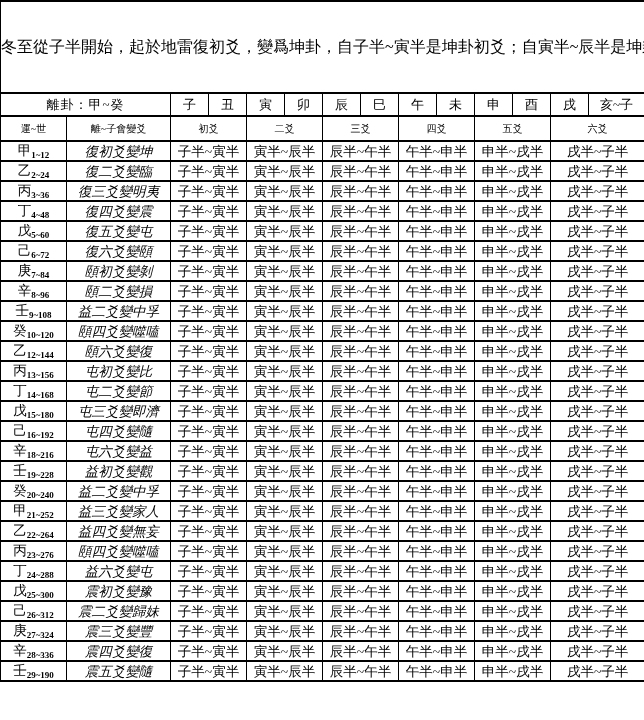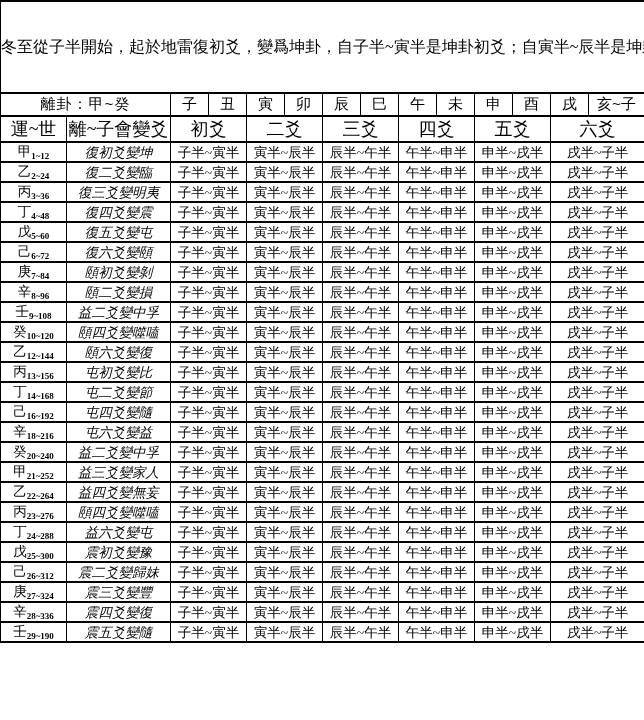--- a/index.html
+++ b/index.html
@@ -36,33 +36,32 @@
     text-align: justify;
     white-space: normal;
     font-size: 16px;
     line-height: 22px;
     padding: 3px 4px 3px 5px;
     height: 90px;
     vertical-align: top;
   }
   tr.hdr1 td {
     height: 21px;
-    font-size: 15px;
-    font-family: Liberation Mono, monospace;
+    font-size: 13px;
   }
   td.gua-title {
     font-size: 15px;
     letter-spacing: 1px;
   }
   td.branch {
     font-size: 15px;
   }
   tr.hdr2 td {
     height: 23px;
-    font-size: 18px;
+    font-size: 10px;
   }
   tr.datarow {
     height: 17px;
   }
   tr.datarow td {
     font-size: 13.5px;
     line-height: 17px;
   }
   td.stem-cell {
     font-size: 14px;
@@ -260,32 +259,52 @@
           <td class="stem-cell"><span>丁</span><sub>14~168</sub></td>
           <td class="change-cell">屯二爻變節</td>
           <td colspan="2" class="time-cell">子半~寅半</td>
           <td colspan="2" class="time-cell">寅半~辰半</td>
           <td colspan="2" class="time-cell">辰半~午半</td>
           <td colspan="2" class="time-cell">午半~申半</td>
           <td colspan="2" class="time-cell">申半~戌半</td>
           <td colspan="2" class="time-cell">戌半~子半</td>
         </tr>
         <tr class="datarow">
+          <td class="stem-cell"><span>戊</span><sub>15~180</sub></td>
+          <td class="change-cell">屯三爻變即濟</td>
+          <td colspan="2" class="time-cell">子半~寅半</td>
+          <td colspan="2" class="time-cell">寅半~辰半</td>
+          <td colspan="2" class="time-cell">辰半~午半</td>
+          <td colspan="2" class="time-cell">午半~申半</td>
+          <td colspan="2" class="time-cell">申半~戌半</td>
+          <td colspan="2" class="time-cell">戌半~子半</td>
+        </tr>
+        <tr class="datarow">
           <td class="stem-cell"><span>己</span><sub>16~192</sub></td>
           <td class="change-cell">屯四爻變隨</td>
           <td colspan="2" class="time-cell">子半~寅半</td>
           <td colspan="2" class="time-cell">寅半~辰半</td>
           <td colspan="2" class="time-cell">辰半~午半</td>
           <td colspan="2" class="time-cell">午半~申半</td>
           <td colspan="2" class="time-cell">申半~戌半</td>
           <td colspan="2" class="time-cell">戌半~子半</td>
         </tr>
         <tr class="datarow">
           <td class="stem-cell"><span>辛</span><sub>18~216</sub></td>
           <td class="change-cell">屯六爻變益</td>
+          <td colspan="2" class="time-cell">子半~寅半</td>
+          <td colspan="2" class="time-cell">寅半~辰半</td>
+          <td colspan="2" class="time-cell">辰半~午半</td>
+          <td colspan="2" class="time-cell">午半~申半</td>
+          <td colspan="2" class="time-cell">申半~戌半</td>
+          <td colspan="2" class="time-cell">戌半~子半</td>
+        </tr>
+        <tr class="datarow">
+          <td class="stem-cell"><span>壬</span><sub>19~228</sub></td>
+          <td class="change-cell">益初爻變觀</td>
           <td colspan="2" class="time-cell">子半~寅半</td>
           <td colspan="2" class="time-cell">寅半~辰半</td>
           <td colspan="2" class="time-cell">辰半~午半</td>
           <td colspan="2" class="time-cell">午半~申半</td>
           <td colspan="2" class="time-cell">申半~戌半</td>
           <td colspan="2" class="time-cell">戌半~子半</td>
         </tr>
         <tr class="datarow">
           <td class="stem-cell"><span>癸</span><sub>20~240</sub></td>
           <td class="change-cell">益二爻變中孚</td>

